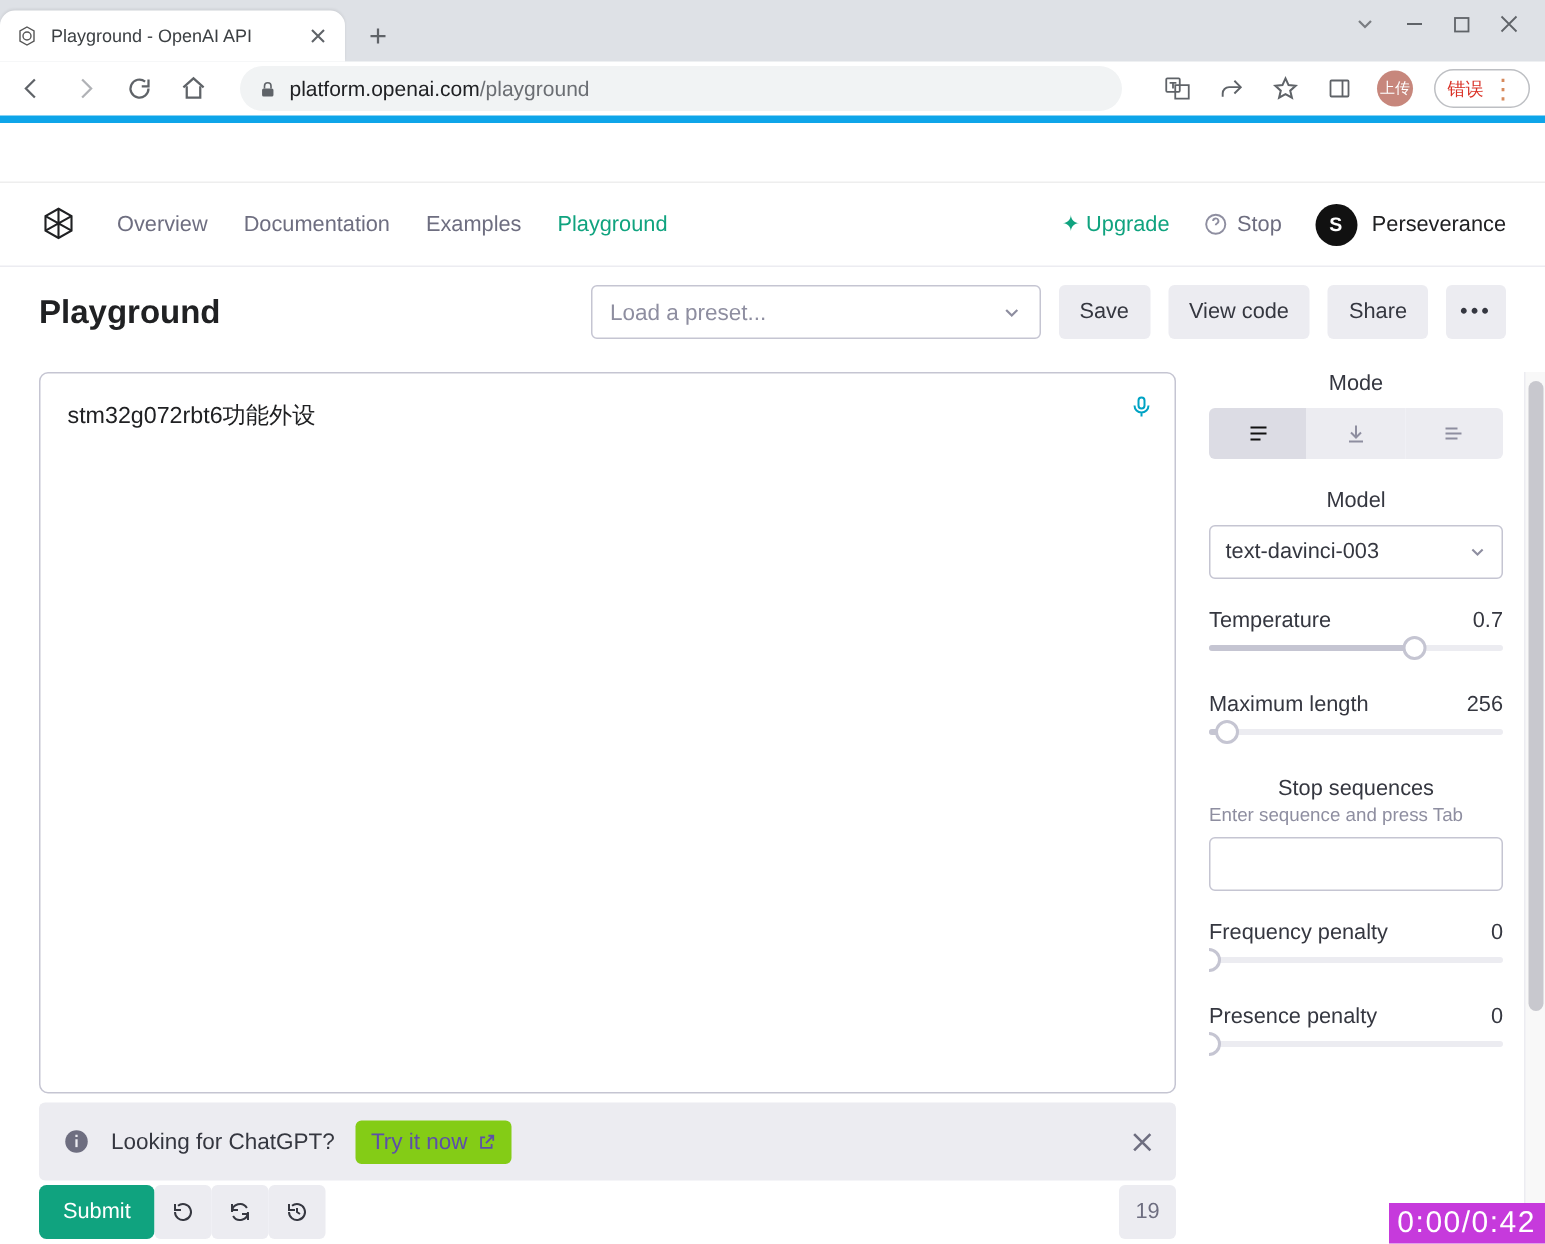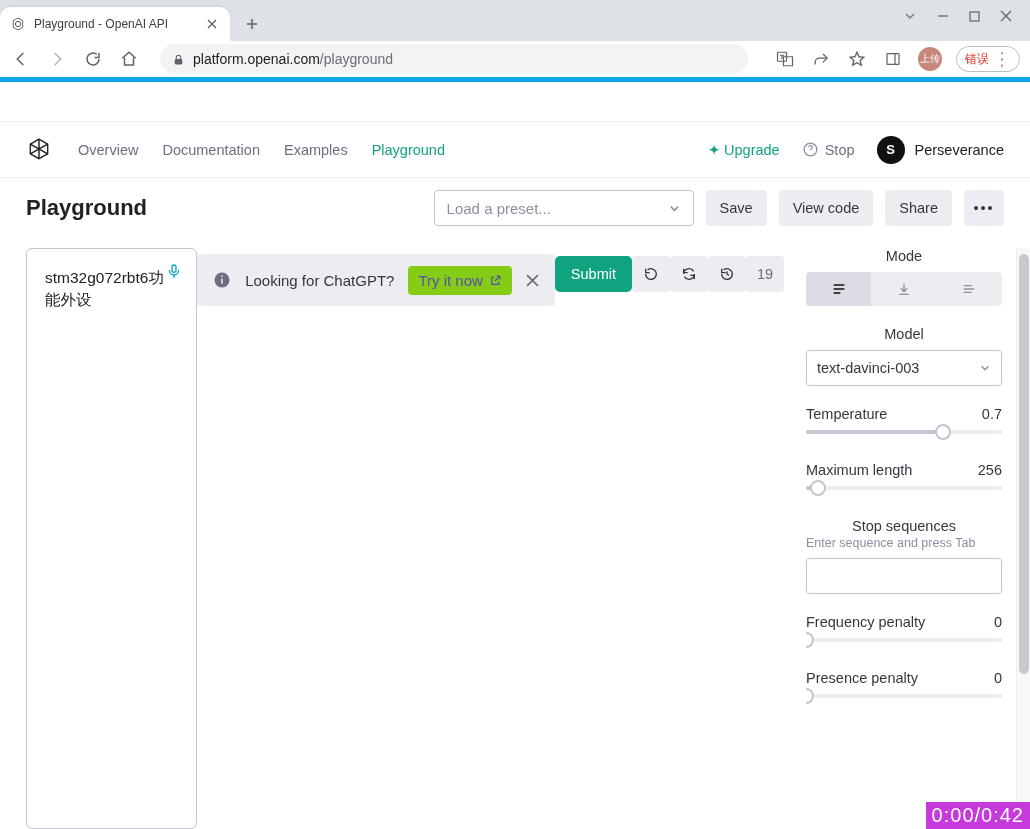--- a/index.html
+++ b/index.html
@@ -38,33 +38,33 @@
   .nav-right { margin-left:auto; display:flex; align-items:center; gap:22px;}
   .upgrade { color:#10a37f; font-size:14.5px; display:flex; align-items:center; gap:4px;}
   .help { color:#6e6e80; font-size:14.5px; display:flex; align-items:center; gap:6px;}
   .user { display:flex; align-items:center; gap:10px;}
   .user-badge { width:28px; height:28px; border-radius:50%; background:#111; color:#fff; font-size:13px; display:flex; align-items:center; justify-content:center; font-weight:600;}
   .user-name { font-size:14.5px; color:#202123;}
 
   
   .actionbar { height:60px; display:flex; align-items:center; padding:0 26px; gap:12px;}
   .page-title { font-size:22px; font-weight:600; color:#202123;}
-  .preset-dd { margin-left:auto; width:260px; height:36px; border:1px solid #c5c5d2; border-radius:4px; display:flex; align-items:center; padding:0 12px; color:#8e8ea0; font-size:15px; justify-content:space-between;}
+  .preset-dd { margin-left:auto; width:300px; height:36px; border:1px solid #c5c5d2; border-radius:4px; display:flex; align-items:center; padding:0 12px; color:#8e8ea0; font-size:15px; justify-content:space-between;}
   .gbtn { height:36px; padding:0 14px; background:#ececf1; border-radius:4px; color:#353740; font-size:14.5px; display:flex; align-items:center; cursor:pointer;}
   .gbtn.icon-only{width:40px;justify-content:center;}
 
   
   .content { flex:1; display:flex; padding:10px 0 0 26px; overflow:hidden;}
-  .left-col { flex:1; min-width:0; display:flex; padding-right:22px;}
+  .left-col { flex:1; min-width:0; display:flex; flex-direction:column; padding-right:22px;}
   .editor { flex:1; border:1px solid #c5c5d2; border-radius:6px; padding:18px; position:relative; font-size:15.5px; color:#202123; line-height:1.4; min-height:0;}
   .mic { position:absolute; right:14px; top:12px; color:#00a3c4;}
   .banner { height:52px; background:#ececf1; border-radius:4px; display:flex; align-items:center; padding:0 16px; margin-top:6px; gap:14px; color:#353740; font-size:15px;}
   .try-link { background:#84cc16; color:#5d4eaa; padding:6px 10px; border-radius:4px; display:flex; align-items:center; gap:6px; font-size:15px;}
   .banner .close-x{margin-left:auto; color:#6e6e80;}
-  .footer { height:52px; display:flex; align-items:center; gap:0; }
+  .footer { height:42px; display:flex; align-items:center; gap:0; }
   .submit { height:36px; padding:0 16px; background:#10a37f; color:#fff; border-radius:5px; font-size:14.5px; display:flex; align-items:center; font-weight:500;}
   .fbtn { width:38px; height:36px; background:#ececf1; border-radius:4px; display:flex; align-items:center; justify-content:center; color:#353740;}
   .token-count{ margin-left:auto; width:38px; height:36px; background:#ececf1; border-radius:4px; display:flex; align-items:center; justify-content:center; color:#6e6e80; font-size:14.5px;}
 
   
   .right-col { width:210px; padding-right:14px; height:100%; overflow-y:hidden; display:flex; flex-direction:column; gap:20px;}
   .panel-label { font-size:14.5px; color:#353740;text-align:center; }
   .panel-sublabel { font-size:12.5px; color:#8e8ea0; margin-top:2px;}
   .mode-group{display:flex; gap:0;}
   .mode-btn{flex:1;height:34px;background:#ececf1;display:flex;align-items:center;justify-content:center;color:#6e6e80;}

